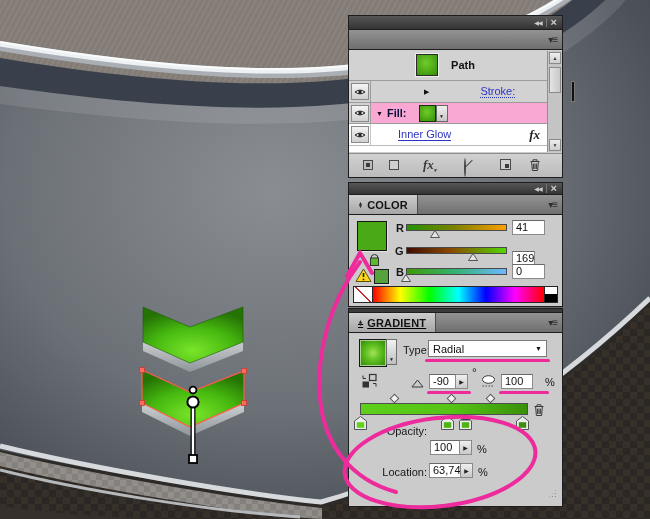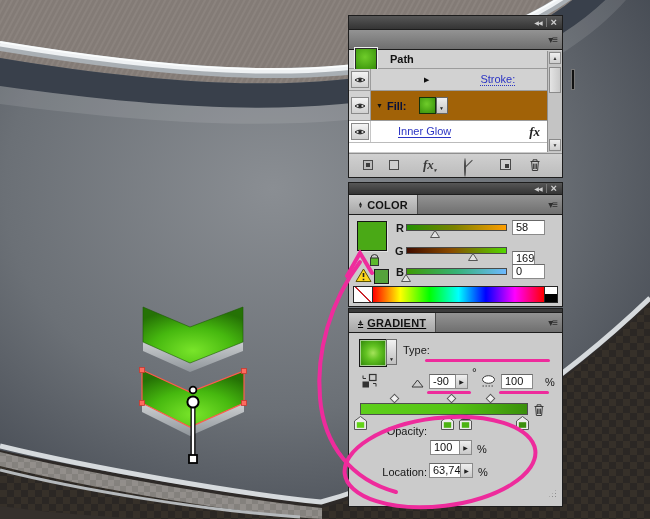--- a/index.html
+++ b/index.html
@@ -142,40 +142,40 @@
         <span class="wcol">◀◀</span>
         <span class="wsep"></span>
         <span class="wclose">×</span>
       </div>
       <div class="tabbar">
         <span class="pmenu">▾≡</span>
       </div>
       <div class="pcontent" style="height:128px;">
         <div class="arows" style="background:#fff;height:102px;">
 
-          <div class="arow" style="height:19px;padding-right:26px;">
+          <div class="arow" style="height:31px;padding-right:26px;justify-content:center;">
             <span class="swgreen" style="width:20px;height:20px;margin-left:6px;border:1px solid #2a2a2a;box-shadow:0 0 0 1px #efefef;"></span>
             <span style="font-size:11px;font-weight:bold;color:#111;margin-left:13px;">Path</span>
           </div>
 
           <div class="arow" style="height:22px;padding-right:15px;gap:46px;">
             <div class="viscol">
               <span class="eyebox">
                   <svg width="12" height="8" viewBox="0 0 12 8">
                     <path d="M1,4 Q6,0.2 11,4 Q6,7.8 1,4 Z" fill="none" stroke="#222" stroke-width="1"></path>
                     <circle cx="6" cy="4" r="1.7" fill="#222"></circle>
                   </svg>
                 </span>
             </div>
             <span class="tri" style="margin-left:7px;">▶</span>
             <span class="bluelink" style="margin-left:5px;border-bottom:1px dotted #2b34c4;">Stroke:</span>
             <span style="width:17px;height:17px;background:linear-gradient(135deg,#fff 45%,#c9262d 45%,#c9262d 55%,#fff 55%);border:1px solid #111;box-shadow:0 0 0 1px #777;margin-left:11px;"></span>
           </div>
 
-          <div class="arow" style="height:30px;background:#a16207;padding-right:15px;">
+          <div class="arow" style="height:21px;background:#f9a8d4;padding-right:15px;">
             <div class="viscol" style="background:#d2d2d2;">
               <span class="eyebox">
                   <svg width="12" height="8" viewBox="0 0 12 8">
                     <path d="M1,4 Q6,0.2 11,4 Q6,7.8 1,4 Z" fill="none" stroke="#222" stroke-width="1"></path>
                     <circle cx="6" cy="4" r="1.7" fill="#222"></circle>
                   </svg>
                 </span>
             </div>
             <span class="tri" style="margin-left:5px;">▼</span>
             <span style="font-size:11px;font-weight:bold;color:#07103a;margin-left:4px;">Fill:</span>
@@ -254,21 +254,21 @@
           <polygon points="8.5,1 16,13.5 1,13.5" fill="#ffd71c" stroke="#5a5200" stroke-width="1"></polygon>
           <path d="M8.5,5 v4 M8.5,10.8 v1.4" stroke="#222" stroke-width="1.6"></path>
         </svg>
         <div class="abs" style="left:25px;top:54px;width:13px;height:13px;background:#55a33c;border:1px solid #1c1c1c;box-shadow:1px 1px 0 rgba(255,255,255,.4);"></div>
 
         <span class="lbl" style="left:47px;top:7px;font-weight:bold;">R</span>
         <div class="abs" style="left:57px;top:9px;width:101px;height:7px;border:1px solid #4a4a4a;background:linear-gradient(90deg,#239203,#7c8200 48%,#ff9e00);box-sizing:border-box;"></div>
         <svg class="abs" style="left:81px;top:15px;" width="10" height="8" viewBox="0 0 10 8">
             <path d="M5,0.5 L9.5,7.5 L0.5,7.5 Z" fill="#e4e4e4" stroke="#555" stroke-width="1"></path>
           </svg>
-        <div class="field" style="left:163px;top:5px;width:33px;">58</div>
+        <div class="field" style="left:163px;top:5px;width:33px;">41</div>
 
         <span class="lbl" style="left:46px;top:30px;font-weight:bold;">G</span>
         <div class="abs" style="left:57px;top:32px;width:101px;height:7px;border:1px solid #4a4a4a;background:linear-gradient(90deg,#420d00,#8a4b00 45%,#52d800);box-sizing:border-box;"></div>
         <svg class="abs" style="left:119px;top:38px;" width="10" height="8" viewBox="0 0 10 8">
             <path d="M5,0.5 L9.5,7.5 L0.5,7.5 Z" fill="#e4e4e4" stroke="#555" stroke-width="1"></path>
           </svg>
         <div class="field" style="left:163px;top:36px;width:23px;">169</div>
 
         <span class="lbl" style="left:47px;top:51px;font-weight:bold;">B</span>
         <div class="abs" style="left:57px;top:53px;width:101px;height:7px;border:1px solid #4a4a4a;background:linear-gradient(90deg,#3f9a04,#35b276 50%,#6db8ff);box-sizing:border-box;"></div>
@@ -296,20 +296,24 @@
           <span>GRADIENT</span>
         </div>
         <span class="pmenu">▾≡</span>
       </div>
       <div class="pcontent" style="height:174px;">
 
         <div class="abs" style="left:10px;top:6px;width:26px;height:26px;border:1px solid #161616;box-shadow:inset 0 0 0 1px rgba(255,255,255,.55);background:radial-gradient(circle at 50% 50%,#a5e35b 0%,#63c323 38%,#3f9a10 78%,#348206);"></div>
         <div class="abs" style="left:37px;top:6px;width:11px;height:26px;background:linear-gradient(#f2f2f2,#bfbfbf);border:1px solid #6e6e6e;box-sizing:border-box;font-size:5px;color:#222;display:flex;align-items:flex-end;justify-content:center;padding-bottom:2px;">▼</div>
 
         <span class="lbl" style="left:54px;top:11px;">Type:</span>
+        <div class="abs" style="left:79px;top:7px;width:119px;height:17px;background:#fff;border:1px solid #7c7c7c;box-sizing:border-box;">
+          <span style="font-size:11px;color:#111;position:absolute;left:4px;top:2px;">Radial</span>
+          <span style="position:absolute;right:4px;top:4px;font-size:7px;color:#111;">▼</span>
+        </div>
         <div class="pinkline" style="left:76px;top:26px;width:125px;"></div>
 
         <svg class="abs" style="left:12px;top:40px;" width="17" height="16" viewBox="0 0 17 16">
           <rect x="8.5" y="1.5" width="6.5" height="6" fill="none" stroke="#333" stroke-width="1.2"></rect>
           <rect x="1.5" y="8.5" width="6.5" height="6" fill="#333"></rect>
           <path d="M5,5.5 h-3 v-3 M12,10.5 h3 v3" stroke="#333" stroke-width="1" fill="none"></path>
         </svg>
         <svg class="abs" style="left:62px;top:46px;" width="13" height="9" viewBox="0 0 13 9">
           <path d="M6.5,1 L12,8 L1,8 Z" fill="none" stroke="#3a3a3a" stroke-width="1"></path>
         </svg>

